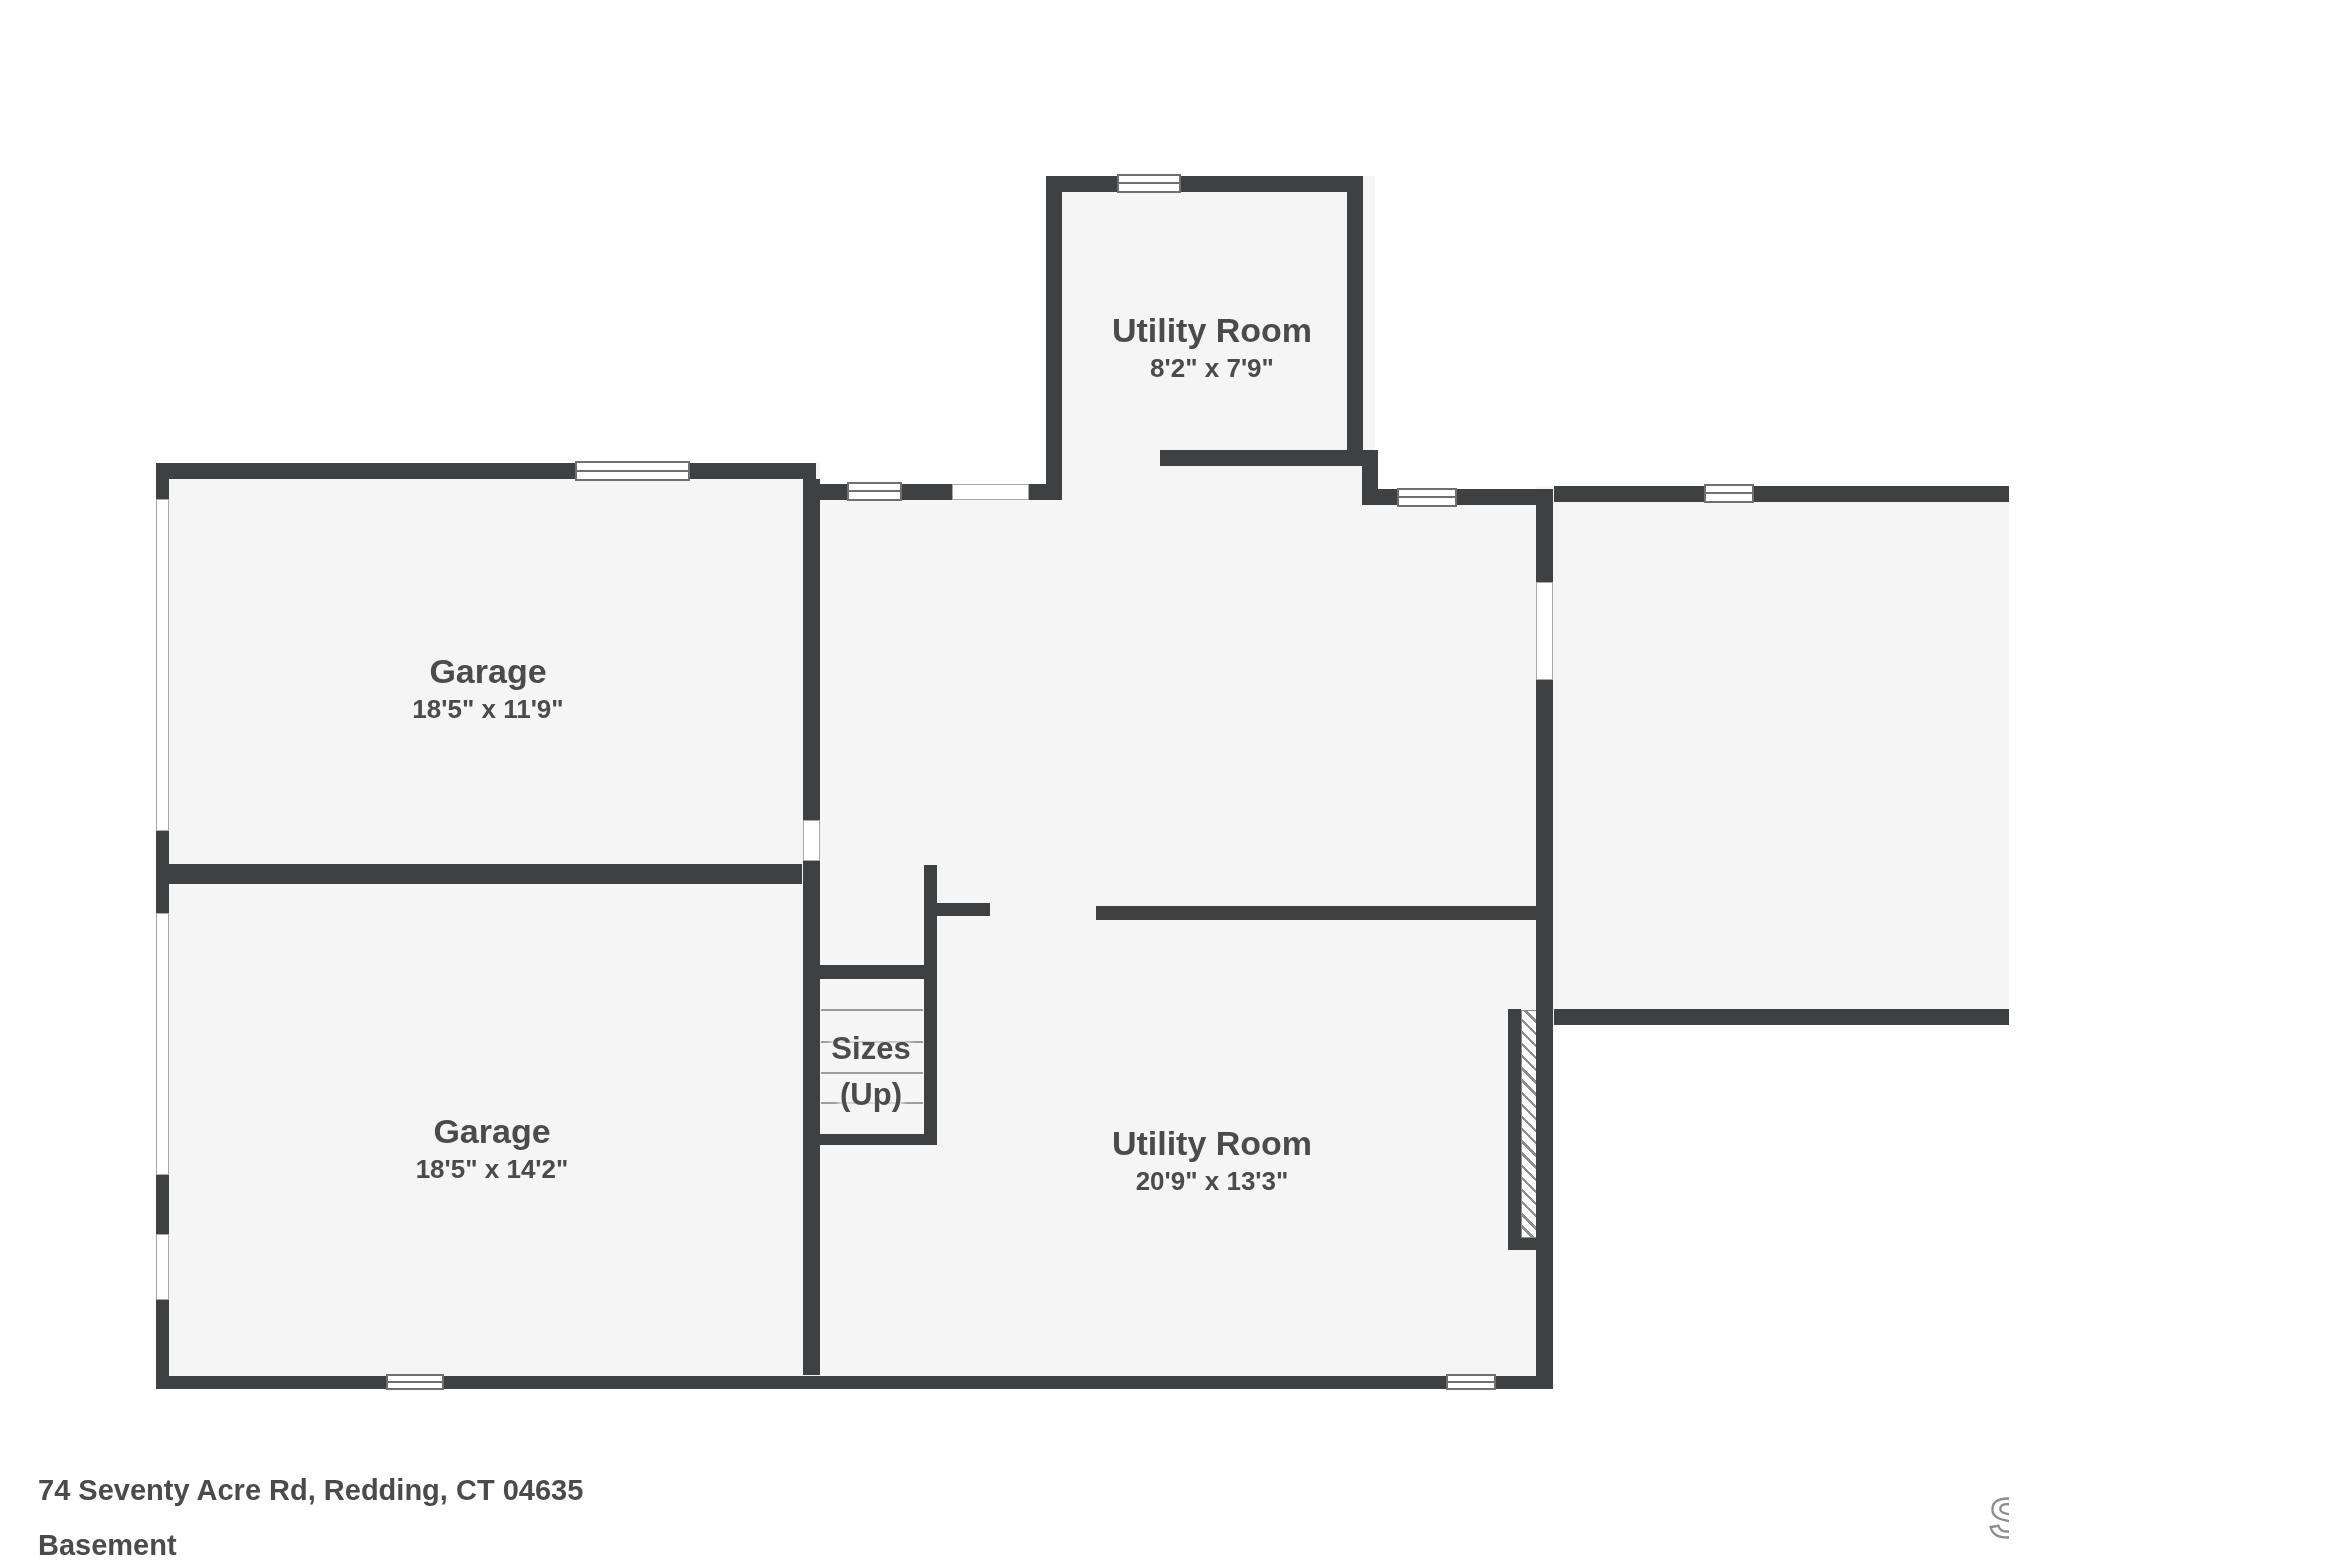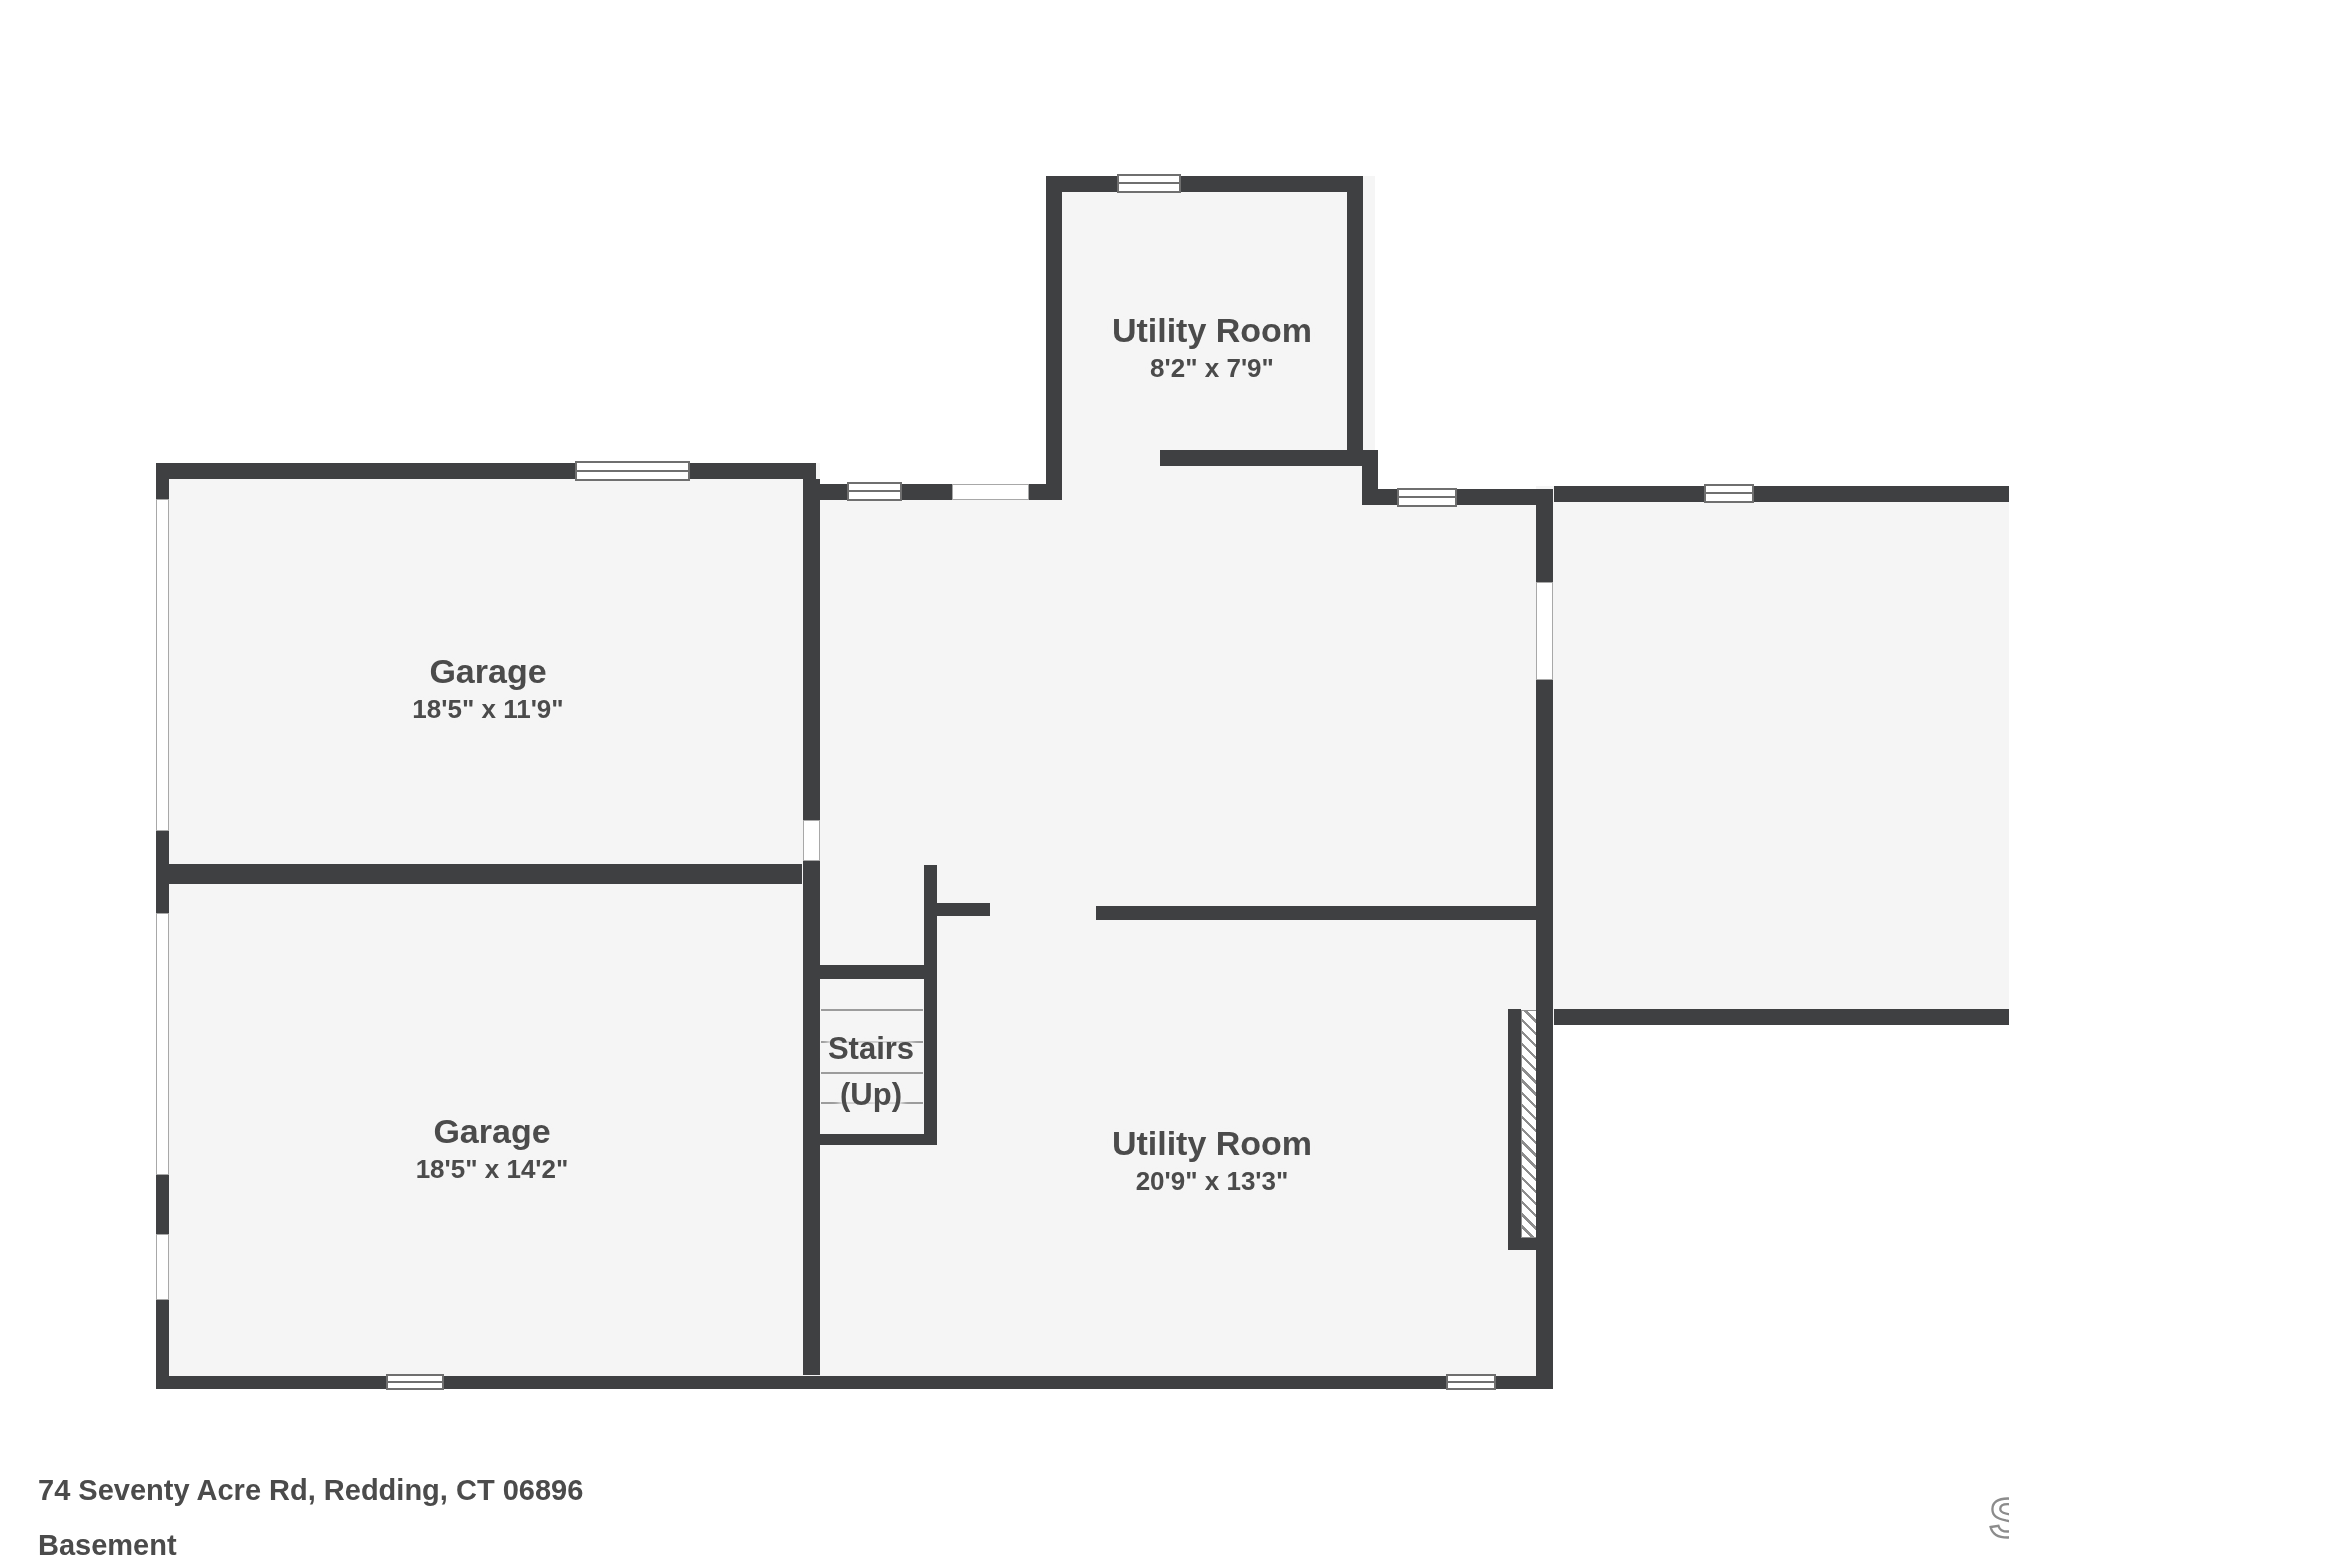--- a/index.html
+++ b/index.html
@@ -104,25 +104,25 @@
   </div>
   <div class="rlabel" style="left:492px;top:1112px;">
     <div class="rname">Garage</div>
     <div class="rdims">18'5" x 14'2"</div>
   </div>
   <div class="rlabel" style="left:1212px;top:1124px;">
     <div class="rname">Utility Room</div>
     <div class="rdims">20'9" x 13'3"</div>
   </div>
   <div class="rlabel stairs" style="left:871px;top:1032px;">
-    <div class="rname">Stairs</div>
+    <div class="rname">Sizes</div>
     <div class="rdims">(Up)</div>
   </div>
 
-  <div class="footer-text address">74 Seventy Acre Rd, Redding, CT 06896</div>
+  <div class="footer-text address">74 Seventy Acre Rd, Redding, CT 04635</div>
   <div class="footer-text level">Basement</div>
 
   <div class="logo">
     <div class="brand">SMART</div>
     <div class="bar bar-m">M</div>
     <div class="bar bar-l">L</div>
     <div class="bar bar-s">S</div>
   </div>
 
 </div>

